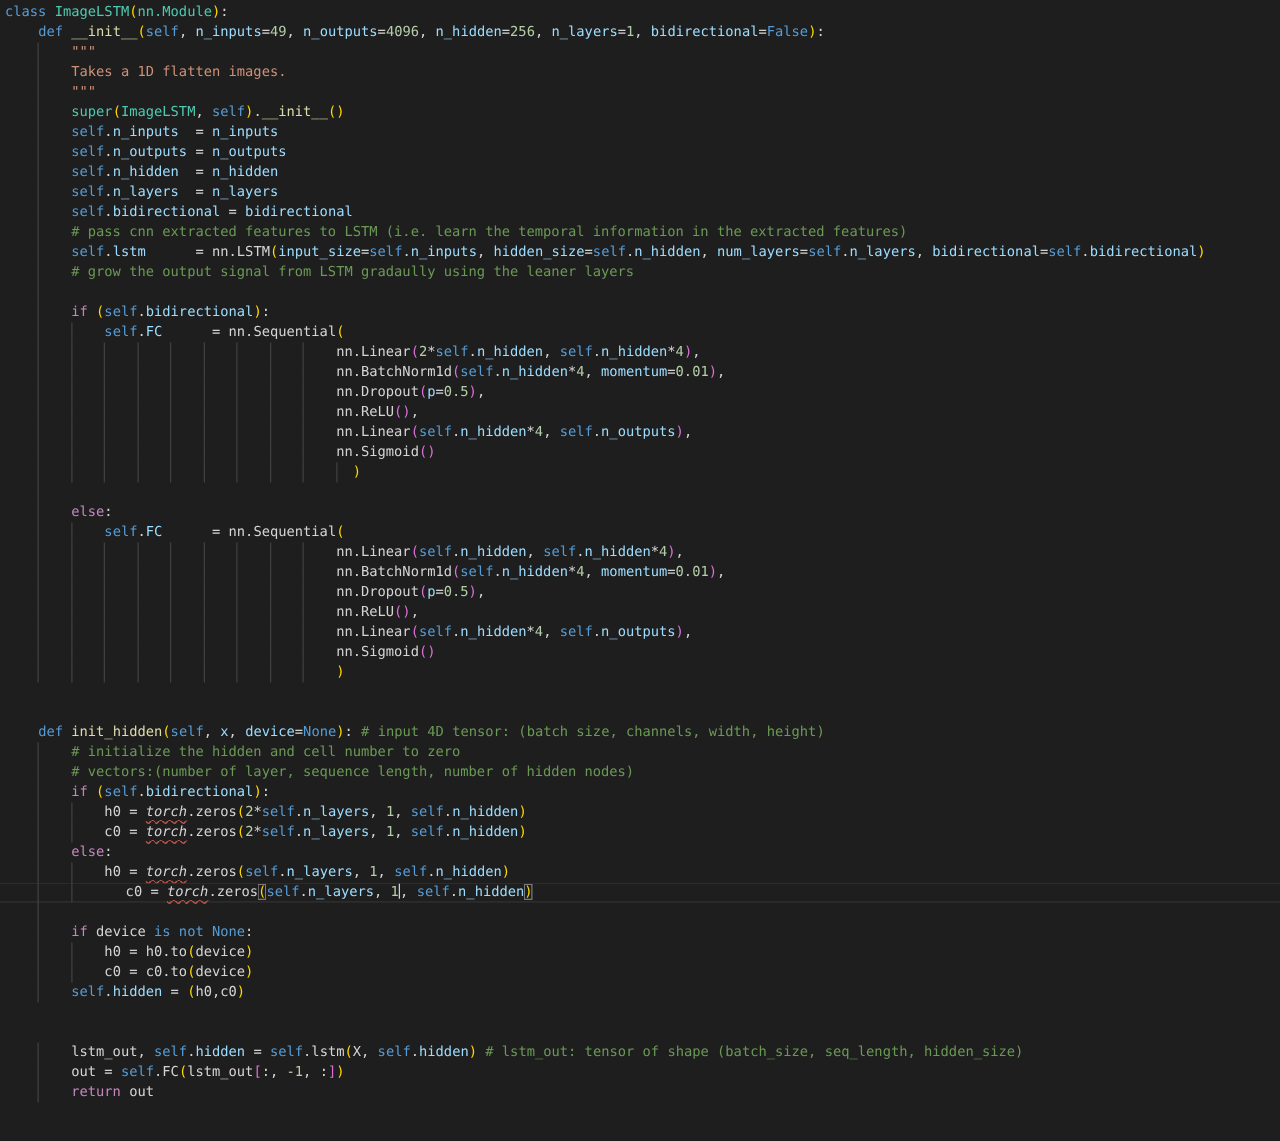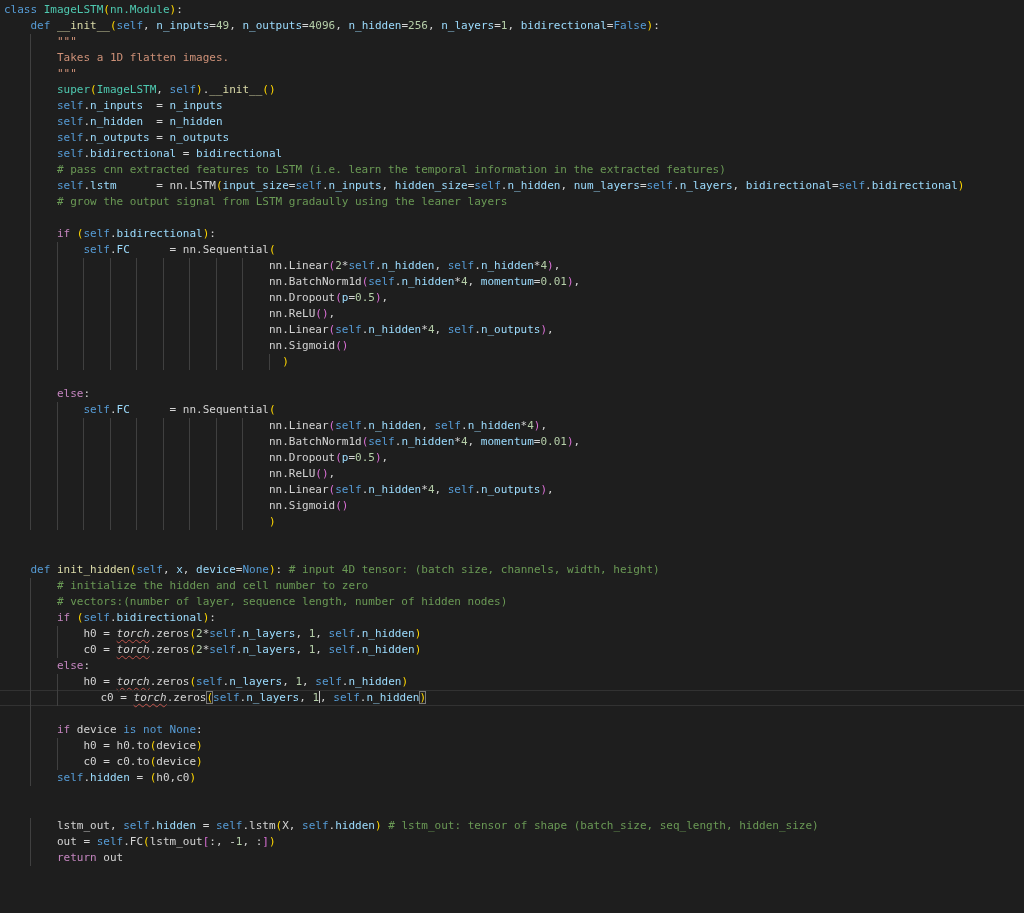--- a/index.html
+++ b/index.html
@@ -38,22 +38,23 @@
 <body>
 
 <div class="editor">
     <div class="line"><span class="tok-k">class </span><span class="tok-t">ImageLSTM</span><span class="tok-b1">(</span><span class="tok-t">nn.Module</span><span class="tok-b1">)</span><span class="tok-d">:</span></div>
     <div class="line"><span class="tok-d">    </span><span class="tok-k">def </span><span class="tok-f">__init__</span><span class="tok-b1">(</span><span class="tok-k">self</span><span class="tok-d">, </span><span class="tok-v">n_inputs</span><span class="tok-d">=</span><span class="tok-n">49</span><span class="tok-d">, </span><span class="tok-v">n_outputs</span><span class="tok-d">=</span><span class="tok-n">4096</span><span class="tok-d">, </span><span class="tok-v">n_hidden</span><span class="tok-d">=</span><span class="tok-n">256</span><span class="tok-d">, </span><span class="tok-v">n_layers</span><span class="tok-d">=</span><span class="tok-n">1</span><span class="tok-d">, </span><span class="tok-v">bidirectional</span><span class="tok-d">=</span><span class="tok-k">False</span><span class="tok-b1">)</span><span class="tok-d">:</span></div>
     <div class="line"><span class="guide" style="left: calc(4ch + 4px);"></span><span class="tok-d">        </span><span class="tok-s">"""</span></div>
     <div class="line"><span class="guide" style="left: calc(4ch + 4px);"></span><span class="tok-d">        </span><span class="tok-s">Takes a 1D flatten images.</span></div>
     <div class="line"><span class="guide" style="left: calc(4ch + 4px);"></span><span class="tok-d">        </span><span class="tok-s">"""</span></div>
     <div class="line"><span class="guide" style="left: calc(4ch + 4px);"></span><span class="tok-d">        </span><span class="tok-t">super</span><span class="tok-b1">(</span><span class="tok-t">ImageLSTM</span><span class="tok-d">, </span><span class="tok-k">self</span><span class="tok-b1">)</span><span class="tok-d">.</span><span class="tok-f">__init__</span><span class="tok-b1">()</span></div>
     <div class="line"><span class="guide" style="left: calc(4ch + 4px);"></span><span class="tok-d">        </span><span class="tok-k">self</span><span class="tok-d">.</span><span class="tok-v">n_inputs</span><span class="tok-d">  = </span><span class="tok-v">n_inputs</span></div>
+    <div class="line"><span class="guide" style="left: calc(4ch + 4px);"></span><span class="tok-d">        </span><span class="tok-k">self</span><span class="tok-d">.</span><span class="tok-v">n_outputs</span><span class="tok-d"> = </span><span class="tok-v">n_outputs</span></div>
     <div class="line"><span class="guide" style="left: calc(4ch + 4px);"></span><span class="tok-d">        </span><span class="tok-k">self</span><span class="tok-d">.</span><span class="tok-v">n_hidden</span><span class="tok-d">  = </span><span class="tok-v">n_hidden</span></div>
-    <div class="line"><span class="guide" style="left: calc(4ch + 4px);"></span><span class="tok-d">        </span><span class="tok-k">self</span><span class="tok-d">.</span><span class="tok-v">n_outputs</span><span class="tok-d"> = </span><span class="tok-v">n_outputs</span></div>
+    <div class="line"><span class="guide" style="left: calc(4ch + 4px);"></span><span class="tok-d">        </span><span class="tok-k">self</span><span class="tok-d">.</span><span class="tok-v">n_layers</span><span class="tok-d">  = </span><span class="tok-v">n_layers</span></div>
     <div class="line"><span class="guide" style="left: calc(4ch + 4px);"></span><span class="tok-d">        </span><span class="tok-k">self</span><span class="tok-d">.</span><span class="tok-v">bidirectional</span><span class="tok-d"> = </span><span class="tok-v">bidirectional</span></div>
     <div class="line"><span class="guide" style="left: calc(4ch + 4px);"></span><span class="tok-d">        </span><span class="tok-m"># pass cnn extracted features to LSTM (i.e. learn the temporal information in the extracted features)</span></div>
     <div class="line"><span class="guide" style="left: calc(4ch + 4px);"></span><span class="tok-d">        </span><span class="tok-k">self</span><span class="tok-d">.</span><span class="tok-v">lstm</span><span class="tok-d">      = </span><span class="tok-d">nn.LSTM</span><span class="tok-b1">(</span><span class="tok-v">input_size</span><span class="tok-d">=</span><span class="tok-k">self</span><span class="tok-d">.</span><span class="tok-v">n_inputs</span><span class="tok-d">, </span><span class="tok-v">hidden_size</span><span class="tok-d">=</span><span class="tok-k">self</span><span class="tok-d">.</span><span class="tok-v">n_hidden</span><span class="tok-d">, </span><span class="tok-v">num_layers</span><span class="tok-d">=</span><span class="tok-k">self</span><span class="tok-d">.</span><span class="tok-v">n_layers</span><span class="tok-d">, </span><span class="tok-v">bidirectional</span><span class="tok-d">=</span><span class="tok-k">self</span><span class="tok-d">.</span><span class="tok-v">bidirectional</span><span class="tok-b1">)</span></div>
     <div class="line"><span class="guide" style="left: calc(4ch + 4px);"></span><span class="tok-d">        </span><span class="tok-m"># grow the output signal from LSTM gradaully using the leaner layers</span></div>
     <div class="line"><span class="guide" style="left: calc(4ch + 4px);"></span><span class="tok-d">        </span></div>
     <div class="line"><span class="guide" style="left: calc(4ch + 4px);"></span><span class="tok-d">        </span><span class="tok-c">if </span><span class="tok-b1">(</span><span class="tok-k">self</span><span class="tok-d">.</span><span class="tok-v">bidirectional</span><span class="tok-b1">)</span><span class="tok-d">:</span></div>
     <div class="line"><span class="guide" style="left: calc(4ch + 4px);"></span><span class="guide" style="left: calc(8ch + 4px);"></span><span class="tok-d">            </span><span class="tok-k">self</span><span class="tok-d">.</span><span class="tok-v">FC</span><span class="tok-d">      = </span><span class="tok-d">nn.Sequential</span><span class="tok-b1">(</span></div>
     <div class="line"><span class="guide" style="left: calc(4ch + 4px);"></span><span class="guide" style="left: calc(8ch + 4px);"></span><span class="guide" style="left: calc(12ch + 4px);"></span><span class="guide" style="left: calc(16ch + 4px);"></span><span class="guide" style="left: calc(20ch + 4px);"></span><span class="guide" style="left: calc(24ch + 4px);"></span><span class="guide" style="left: calc(28ch + 4px);"></span><span class="guide" style="left: calc(32ch + 4px);"></span><span class="guide" style="left: calc(36ch + 4px);"></span><span class="tok-d">                                        </span><span class="tok-d">nn.Linear</span><span class="tok-b2">(</span><span class="tok-n">2</span><span class="tok-d">*</span><span class="tok-k">self</span><span class="tok-d">.</span><span class="tok-v">n_hidden</span><span class="tok-d">, </span><span class="tok-k">self</span><span class="tok-d">.</span><span class="tok-v">n_hidden</span><span class="tok-d">*</span><span class="tok-n">4</span><span class="tok-b2">)</span><span class="tok-d">,</span></div>
     <div class="line"><span class="guide" style="left: calc(4ch + 4px);"></span><span class="guide" style="left: calc(8ch + 4px);"></span><span class="guide" style="left: calc(12ch + 4px);"></span><span class="guide" style="left: calc(16ch + 4px);"></span><span class="guide" style="left: calc(20ch + 4px);"></span><span class="guide" style="left: calc(24ch + 4px);"></span><span class="guide" style="left: calc(28ch + 4px);"></span><span class="guide" style="left: calc(32ch + 4px);"></span><span class="guide" style="left: calc(36ch + 4px);"></span><span class="tok-d">                                        </span><span class="tok-d">nn.BatchNorm1d</span><span class="tok-b2">(</span><span class="tok-k">self</span><span class="tok-d">.</span><span class="tok-v">n_hidden</span><span class="tok-d">*</span><span class="tok-n">4</span><span class="tok-d">, </span><span class="tok-v">momentum</span><span class="tok-d">=</span><span class="tok-n">0.01</span><span class="tok-b2">)</span><span class="tok-d">,</span></div>
     <div class="line"><span class="guide" style="left: calc(4ch + 4px);"></span><span class="guide" style="left: calc(8ch + 4px);"></span><span class="guide" style="left: calc(12ch + 4px);"></span><span class="guide" style="left: calc(16ch + 4px);"></span><span class="guide" style="left: calc(20ch + 4px);"></span><span class="guide" style="left: calc(24ch + 4px);"></span><span class="guide" style="left: calc(28ch + 4px);"></span><span class="guide" style="left: calc(32ch + 4px);"></span><span class="guide" style="left: calc(36ch + 4px);"></span><span class="tok-d">                                        </span><span class="tok-d">nn.Dropout</span><span class="tok-b2">(</span><span class="tok-v">p</span><span class="tok-d">=</span><span class="tok-n">0.5</span><span class="tok-b2">)</span><span class="tok-d">,</span></div>

